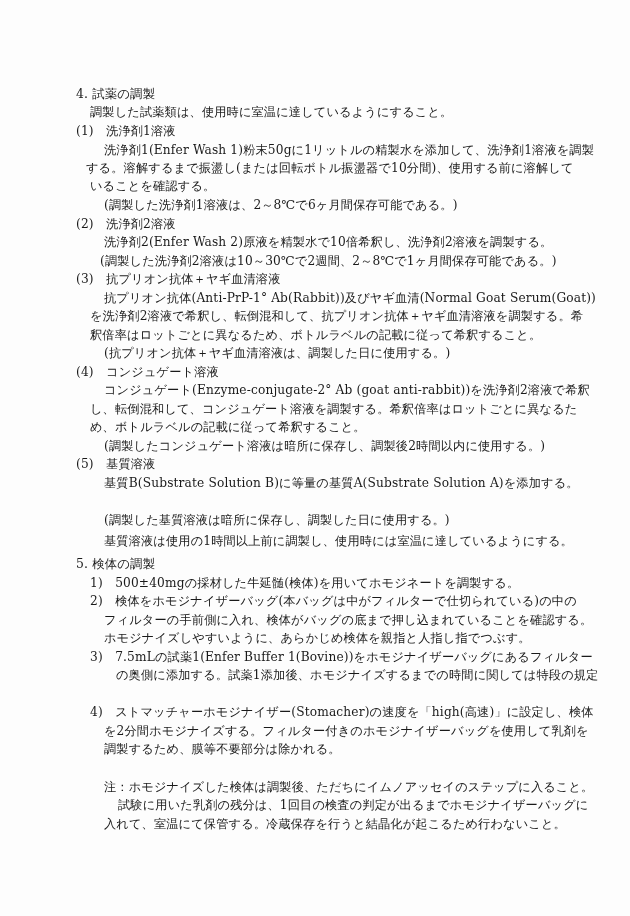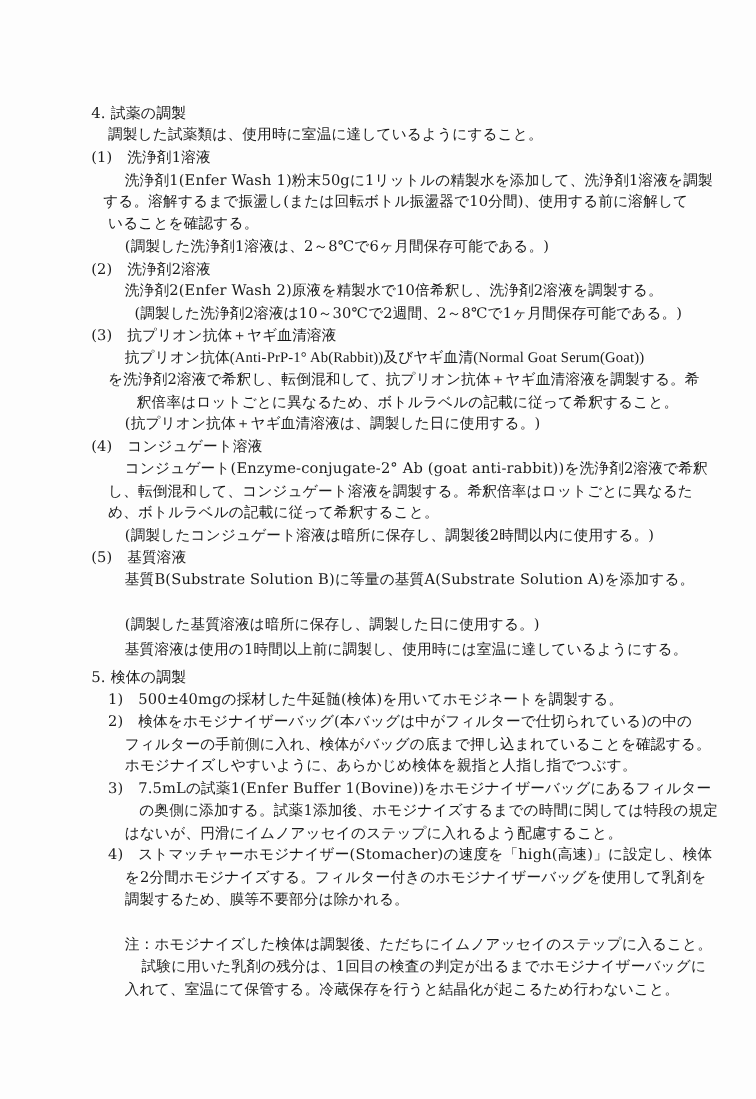--- a/index.html
+++ b/index.html
@@ -40,26 +40,26 @@
   <div class="line" style="left:90px; top:104px;">調製した試薬類は、使用時に室温に達しているようにすること。</div>
 
   <div class="line" style="left:76px; top:123px;">(1)　洗浄剤1溶液</div>
   <div class="line" style="left:104px; top:142px;">洗浄剤1(Enfer Wash 1)粉末50gに1リットルの精製水を添加して、洗浄剤1溶液を調製</div>
   <div class="line" style="left:86px; top:160px;">する。溶解するまで振盪し(または回転ボトル振盪器で10分間)、使用する前に溶解して</div>
   <div class="line" style="left:90px; top:178px;">いることを確認する。</div>
   <div class="line" style="left:104px; top:197px;">(調製した洗浄剤1溶液は、2～8℃で6ヶ月間保存可能である。)</div>
 
   <div class="line" style="left:76px; top:216px;">(2)　洗浄剤2溶液</div>
   <div class="line" style="left:104px; top:234px;">洗浄剤2(Enfer Wash 2)原液を精製水で10倍希釈し、洗浄剤2溶液を調製する。</div>
-  <div class="line" style="left:112px; top:253px;">(調製した洗浄剤2溶液は10～30℃で2週間、2～8℃で1ヶ月間保存可能である。)</div>
+  <div class="line" style="left:100px; top:253px;">(調製した洗浄剤2溶液は10～30℃で2週間、2～8℃で1ヶ月間保存可能である。)</div>
 
   <div class="line" style="left:76px; top:271px;">(3)　抗プリオン抗体＋ヤギ血清溶液</div>
-  <div class="line" style="left:104px; top:290px;font-family:Liberation Serif, serif;">抗プリオン抗体(Anti-PrP-1° Ab(Rabbit))及びヤギ血清(Normal Goat Serum(Goat))</div>
+  <div class="line" style="left:104px; top:290px;">抗プリオン抗体(Anti-PrP-1° Ab(Rabbit))及びヤギ血清(Normal Goat Serum(Goat))</div>
   <div class="line" style="left:90px; top:308px;">を洗浄剤2溶液で希釈し、転倒混和して、抗プリオン抗体＋ヤギ血清溶液を調製する。希</div>
-  <div class="line" style="left:90px; top:327px;margin-left:24px;">釈倍率はロットごとに異なるため、ボトルラベルの記載に従って希釈すること。</div>
+  <div class="line" style="left:90px; top:327px;">釈倍率はロットごとに異なるため、ボトルラベルの記載に従って希釈すること。</div>
   <div class="line" style="left:104px; top:345px;">(抗プリオン抗体＋ヤギ血清溶液は、調製した日に使用する。)</div>
 
   <div class="line" style="left:76px; top:364px;">(4)　コンジュゲート溶液</div>
   <div class="line" style="left:104px; top:382px;">コンジュゲート(Enzyme-conjugate-2° Ab (goat anti-rabbit))を洗浄剤2溶液で希釈</div>
   <div class="line" style="left:90px; top:401px;">し、転倒混和して、コンジュゲート溶液を調製する。希釈倍率はロットごとに異なるた</div>
   <div class="line" style="left:90px; top:419px;">め、ボトルラベルの記載に従って希釈すること。</div>
   <div class="line" style="left:104px; top:438px;">(調製したコンジュゲート溶液は暗所に保存し、調製後2時間以内に使用する。)</div>
 
   <div class="line" style="left:76px; top:456px;">(5)　基質溶液</div>
   <div class="line" style="left:104px; top:475px;">基質B(Substrate Solution B)に等量の基質A(Substrate Solution A)を添加する。</div>
@@ -69,21 +69,20 @@
   <div class="line heading" style="left:76px; top:556px;">5. 検体の調製</div>
 
   <div class="line" style="left:90px; top:575px;">1)　500±40mgの採材した牛延髄(検体)を用いてホモジネートを調製する。</div>
 
   <div class="line" style="left:90px; top:593px;">2)　検体をホモジナイザーバッグ(本バッグは中がフィルターで仕切られている)の中の</div>
   <div class="line" style="left:104px; top:612px;">フィルターの手前側に入れ、検体がバッグの底まで押し込まれていることを確認する。</div>
   <div class="line" style="left:104px; top:630px;">ホモジナイズしやすいように、あらかじめ検体を親指と人指し指でつぶす。</div>
 
   <div class="line" style="left:90px; top:649px;">3)　7.5mLの試薬1(Enfer Buffer 1(Bovine))をホモジナイザーバッグにあるフィルター</div>
   <div class="line" style="left:104px; top:667px;margin-left:12px;">の奥側に添加する。試薬1添加後、ホモジナイズするまでの時間に関しては特段の規定</div>
-  <div class="line" style="left:104px; top:686px;">はないが、円滑にイムノアッセイのステップに入れるよう配慮すること。</div>
 
   <div class="line" style="left:90px; top:704px;">4)　ストマッチャーホモジナイザー(Stomacher)の速度を「high(高速)」に設定し、検体</div>
   <div class="line" style="left:104px; top:723px;">を2分間ホモジナイズする。フィルター付きのホモジナイザーバッグを使用して乳剤を</div>
   <div class="line" style="left:104px; top:741px;">調製するため、膜等不要部分は除かれる。</div>
 
   <div class="line" style="left:104px; top:779px;">注：ホモジナイズした検体は調製後、ただちにイムノアッセイのステップに入ること。</div>
   <div class="line" style="left:118px; top:797px;">試験に用いた乳剤の残分は、1回目の検査の判定が出るまでホモジナイザーバッグに</div>
   <div class="line" style="left:104px; top:816px;text-align:center;">入れて、室温にて保管する。冷蔵保存を行うと結晶化が起こるため行わないこと。</div>
 
 </div>

